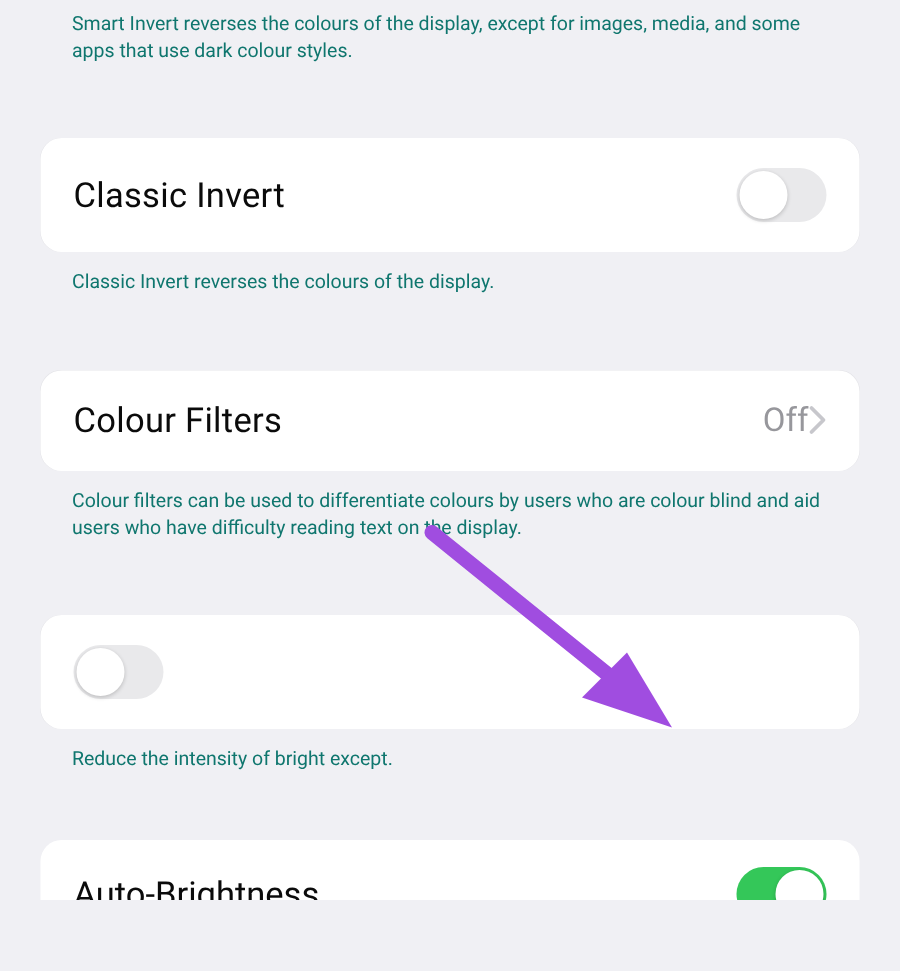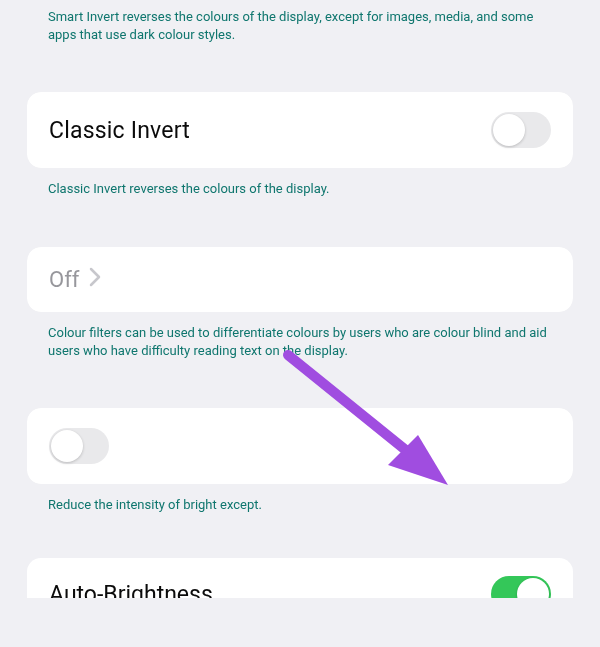--- a/index.html
+++ b/index.html
@@ -28,21 +28,21 @@
       box-shadow: 0 0 0.5px rgba(0,0,0,0.05);
     }
     .row-title {
       color: #0b0b0b;
       font-size: 23px;
       font-weight: 400;
       letter-spacing: 0.2px;
     }
     .row-right {
       display: flex;
-      gap: 10px;
+      align-items: center;
     }
     .value-label {
       color: #97979c;
       font-size: 22px;
     }
     .chevron {
       color: #c7c7cc;
       display: inline-flex;
     }
     .toggle {
@@ -106,20 +106,21 @@
   <span class="row-title">Classic Invert</span>
   <div class="toggle">
     <div class="knob"></div>
   </div>
 </div>
 <div class="section-desc">Classic Invert reverses the colours of the display.</div>
 
 <div class="gap-md"></div>
 
 <div class="row-card">
+  <span class="row-title">Colour Filters</span>
   <div class="row-right">
     <span class="value-label">Off</span>
     <span class="chevron">
       <svg width="12" height="20" viewBox="0 0 12 20">
           <path d="M2 2 L10 10 L2 18" stroke="#c7c7cc" stroke-width="2.5" fill="none" stroke-linecap="round" stroke-linejoin="round"></path>
         </svg>
     </span>
   </div>
 </div>
 <div class="section-desc">Colour filters can be used to differentiate colours by users who are colour blind and aid users who have difficulty reading text on the display.</div>

